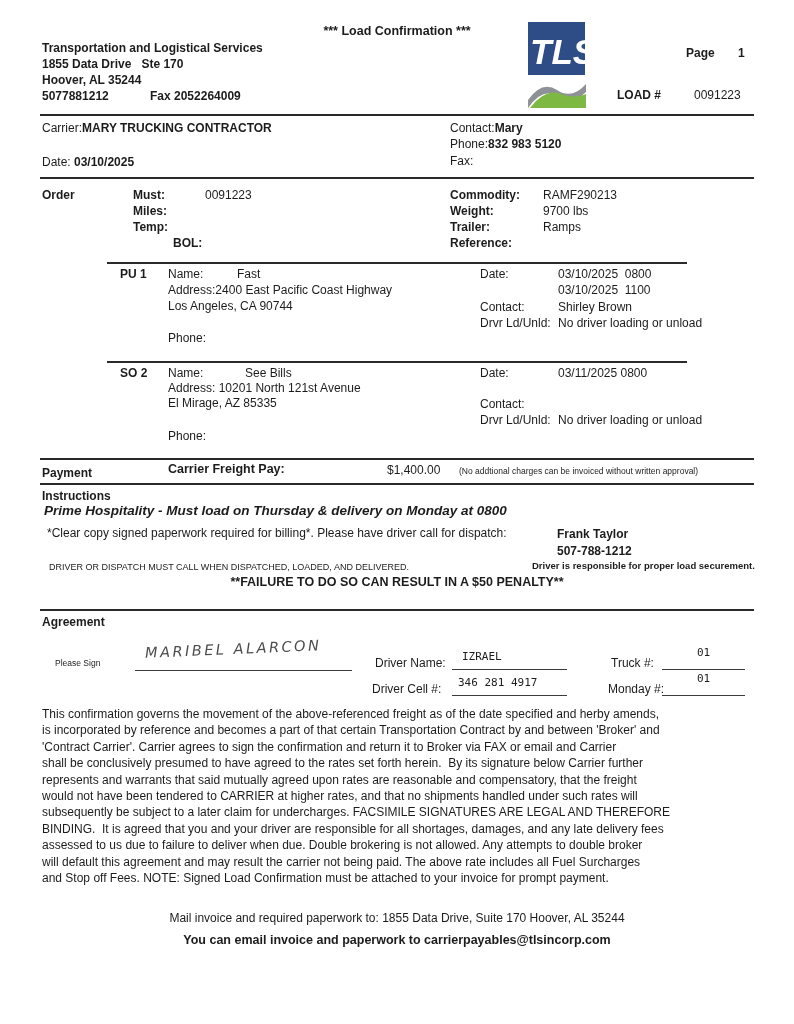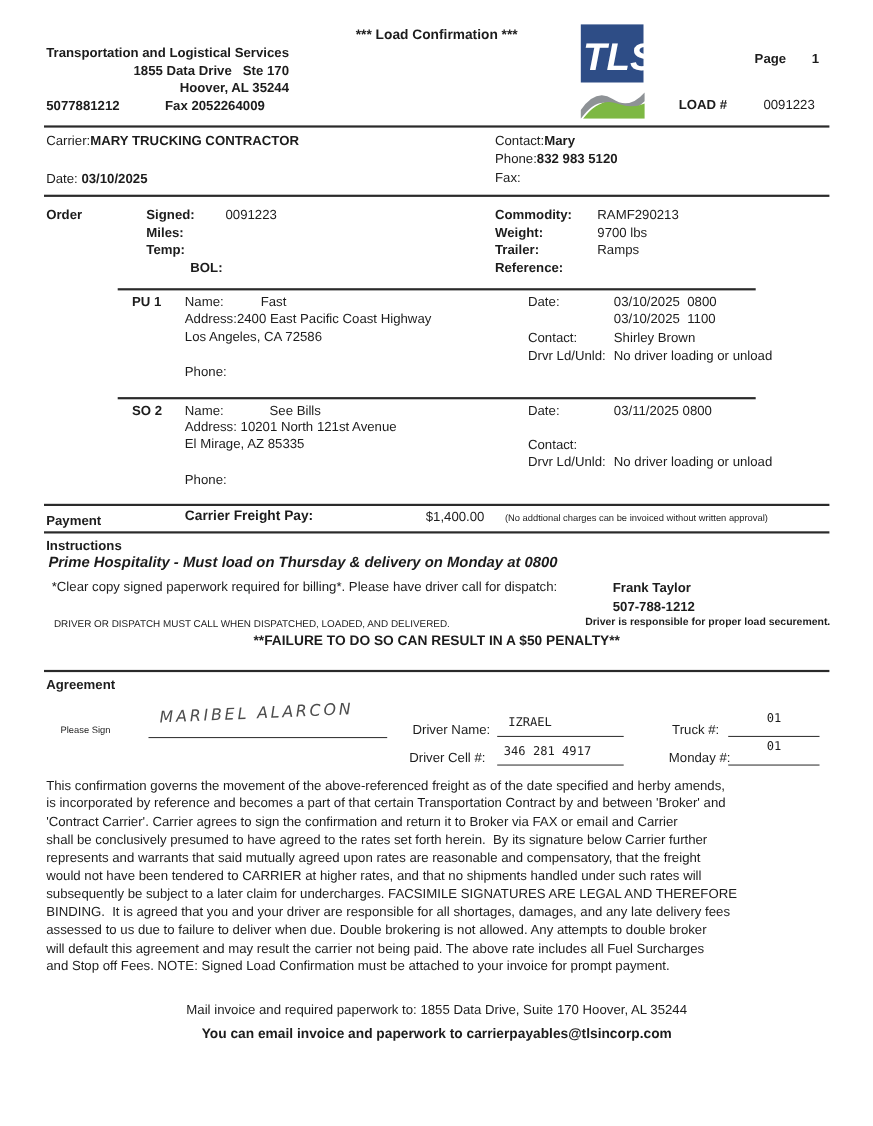--- a/index.html
+++ b/index.html
@@ -9,21 +9,21 @@
     background:#ffffff; color:#1c1c1c;
     font-family:"Liberation Sans", sans-serif; font-size:12px;
     overflow:hidden;
   }
   .abs { position:absolute; white-space:nowrap; }
   .b { font-weight:bold; }
   .pre { white-space:pre; }
   .hr { position:absolute; background:#2a2a2a; height:2px; }
   .stopline { position:absolute; background:#2a2a2a; height:2px; }
   .title { top:24px; left:0; width:794px; text-align:center; font-weight:bold; font-size:12.5px; }
-  .company { top:40px; left:42px; line-height:16px; font-weight:bold;text-align:right; }
+  .company { top:40px; left:42px; line-height:16px; font-weight:bold; }
   .smallnote { font-size:8.5px; }
   .tinycaps { font-size:9px; }
   .signline { position:absolute; border-bottom:1.4px solid #3a3a3a; }
   .mono { font-family:"DejaVu Sans Mono", monospace; font-size:11px; }
   .signature {
     font-style:italic; font-size:14.5px; letter-spacing:2.5px; color:#4d4d4d;
     transform:rotate(-2.5deg); font-family:"DejaVu Sans", sans-serif;
   }
   .legal {
     position:absolute; left:42px; top:706px; width:720px;
@@ -77,41 +77,41 @@
     <span>Phone:</span><span class="b">832 983 5120</span>
   </div>
   <div class="abs" style="left:450px; top:154px;">
     <span>Fax:</span>
   </div>
 
   <div class="hr" style="left:40px; top:177px; width:714px;"></div>
 
   <span class="abs b" style="left:42px; top:188px;">Order</span>
 
-  <span class="abs b" style="left:133px; top:188px;">Signed:</span>
+  <span class="abs b" style="left:133px; top:188px;">Must:</span>
   <span class="abs" style="left:205px; top:188px;">0091223</span>
   <span class="abs b" style="left:133px; top:204px;">Miles:</span>
   <span class="abs b" style="left:133px; top:220px;">Temp:</span>
   <span class="abs b" style="left:133px; top:236px;padding-left:40px;">BOL:</span>
 
   <span class="abs b" style="left:450px; top:188px;">Commodity:</span>
   <span class="abs" style="left:543px; top:188px;">RAMF290213</span>
   <span class="abs b" style="left:450px; top:204px;">Weight:</span>
   <span class="abs" style="left:543px; top:204px;">9700 lbs</span>
   <span class="abs b" style="left:450px; top:220px;">Trailer:</span>
   <span class="abs" style="left:543px; top:220px;">Ramps</span>
   <span class="abs b" style="left:450px; top:236px;">Reference:</span>
 
   <div class="stopline" style="left:107px; top:262px; width:580px;"></div>
 
   <span class="abs b" style="left:120px; top:267px;">PU 1</span>
   <span class="abs" style="left:168px; top:267px;">Name:</span>
   <span class="abs" style="left:237px; top:267px;">Fast</span>
   <span class="abs" style="left:168px; top:283px;">Address:2400 East Pacific Coast Highway</span>
-  <span class="abs" style="left:168px; top:299px;">Los Angeles, CA 72586</span>
+  <span class="abs" style="left:168px; top:299px;">Los Angeles, CA 90744</span>
   <span class="abs" style="left:168px; top:331px;">Phone:</span>
   <span class="abs" style="left:480px; top:267px;">Date:</span>
   <span class="abs pre" style="left:558px; top:267px;">03/10/2025  0800</span>
   <span class="abs pre" style="left:558px; top:283px;">03/10/2025  1100</span>
   <span class="abs" style="left:480px; top:300px;">Contact:</span>
   <span class="abs" style="left:558px; top:300px;">Shirley Brown</span>
   <span class="abs" style="left:480px; top:316px;">Drvr Ld/Unld:</span>
   <span class="abs" style="left:558px; top:316px;">No driver loading or unload</span>
 
   <div class="stopline" style="left:107px; top:361px; width:580px;"></div>

